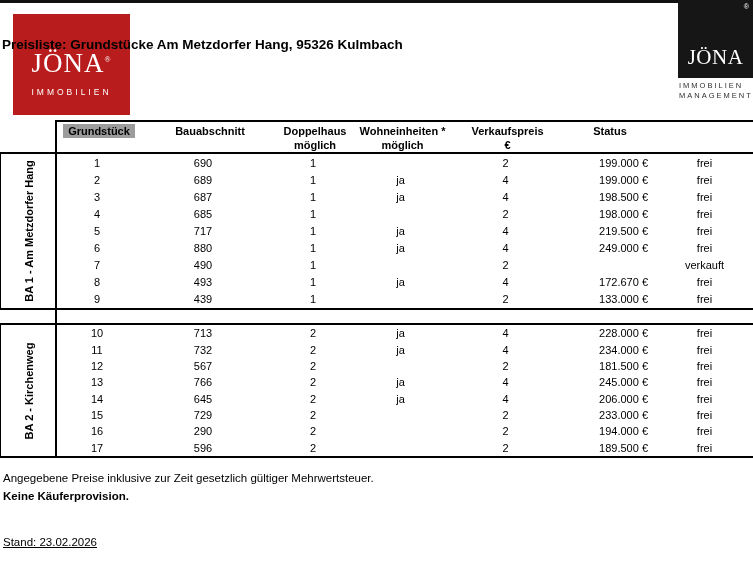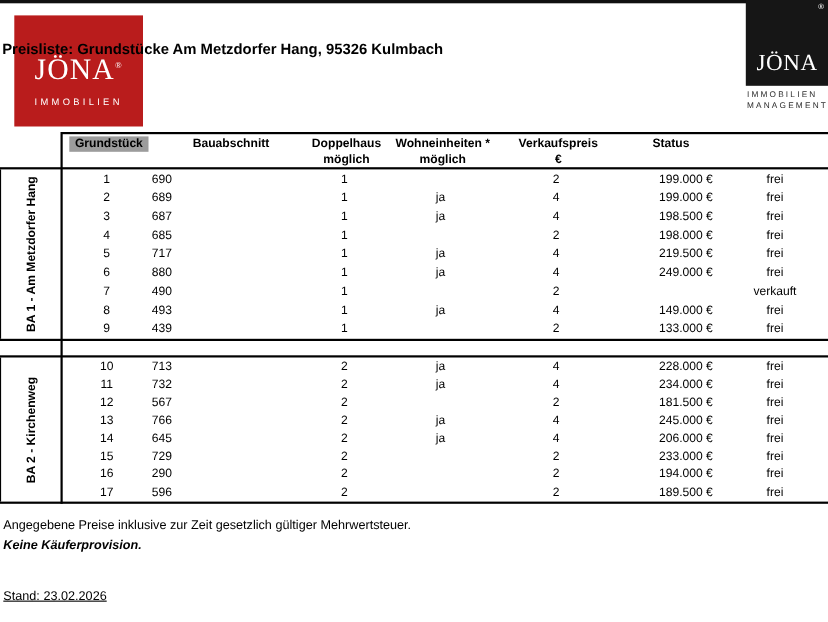--- a/index.html
+++ b/index.html
@@ -48,26 +48,26 @@
   .section-0{top:34px;height:154px;}
   .section-1{top:205px;height:131px;}
   .label-cell{width:56px;position:relative;border-left:1px solid #000;box-sizing:border-box;}
   .vlabel{position:absolute;left:50%;top:50%;transform:translate(-50%,-50%) rotate(-90deg);
     width:142px;text-align:center;font-weight:bold;font-size:11px;line-height:13px;}
   .rows{flex:1;display:grid;}
   .section-0 .rows{grid-template-rows:repeat(9,1fr);}
   .section-1 .rows{grid-template-rows:repeat(8,1fr);}
   .trow{display:grid;grid-template-columns:82px 140px 70px 105px 105px 100px 93px;align-items:center;}
   .tcell{text-align:center;}
-  .tcell.c1{text-align:left;padding-right:10px;}
+  .tcell.c1{text-align:center;padding-right:10px;}
   .tcell.c5{text-align:right;padding-right:10px;}
 
   
   .footnotes{position:absolute;left:3px;top:470px;font-size:11.5px;line-height:17.5px;}
-  .fn-bold{font-weight:bold;font-style:italic;}
+  .fn-bold{font-weight:bold;}
   .stand{position:absolute;left:3px;top:536px;font-size:11.5px;text-decoration:underline;}
 </style>
 </head>
 <body>
 
 <div class="top-bar"></div>
 
 <div class="logo-left">
   <div class="brand"><span>JÖNA</span><sup>®</sup></div>
   <div class="sub">IMMOBILIEN</div>
@@ -186,21 +186,21 @@
           <div class="tcell c4">2</div>
           <div class="tcell c5"></div>
           <div class="tcell c6">verkauft</div>
         </div>
         <div class="trow">
           <div class="tcell c0">8</div>
           <div class="tcell c1">493</div>
           <div class="tcell c2">1</div>
           <div class="tcell c3">ja</div>
           <div class="tcell c4">4</div>
-          <div class="tcell c5">149.000 €</div>
+          <div class="tcell c5">172.670 €</div>
           <div class="tcell c6">frei</div>
         </div>
         <div class="trow">
           <div class="tcell c0">9</div>
           <div class="tcell c1">439</div>
           <div class="tcell c2">1</div>
           <div class="tcell c3"></div>
           <div class="tcell c4">2</div>
           <div class="tcell c5">133.000 €</div>
           <div class="tcell c6">frei</div>

